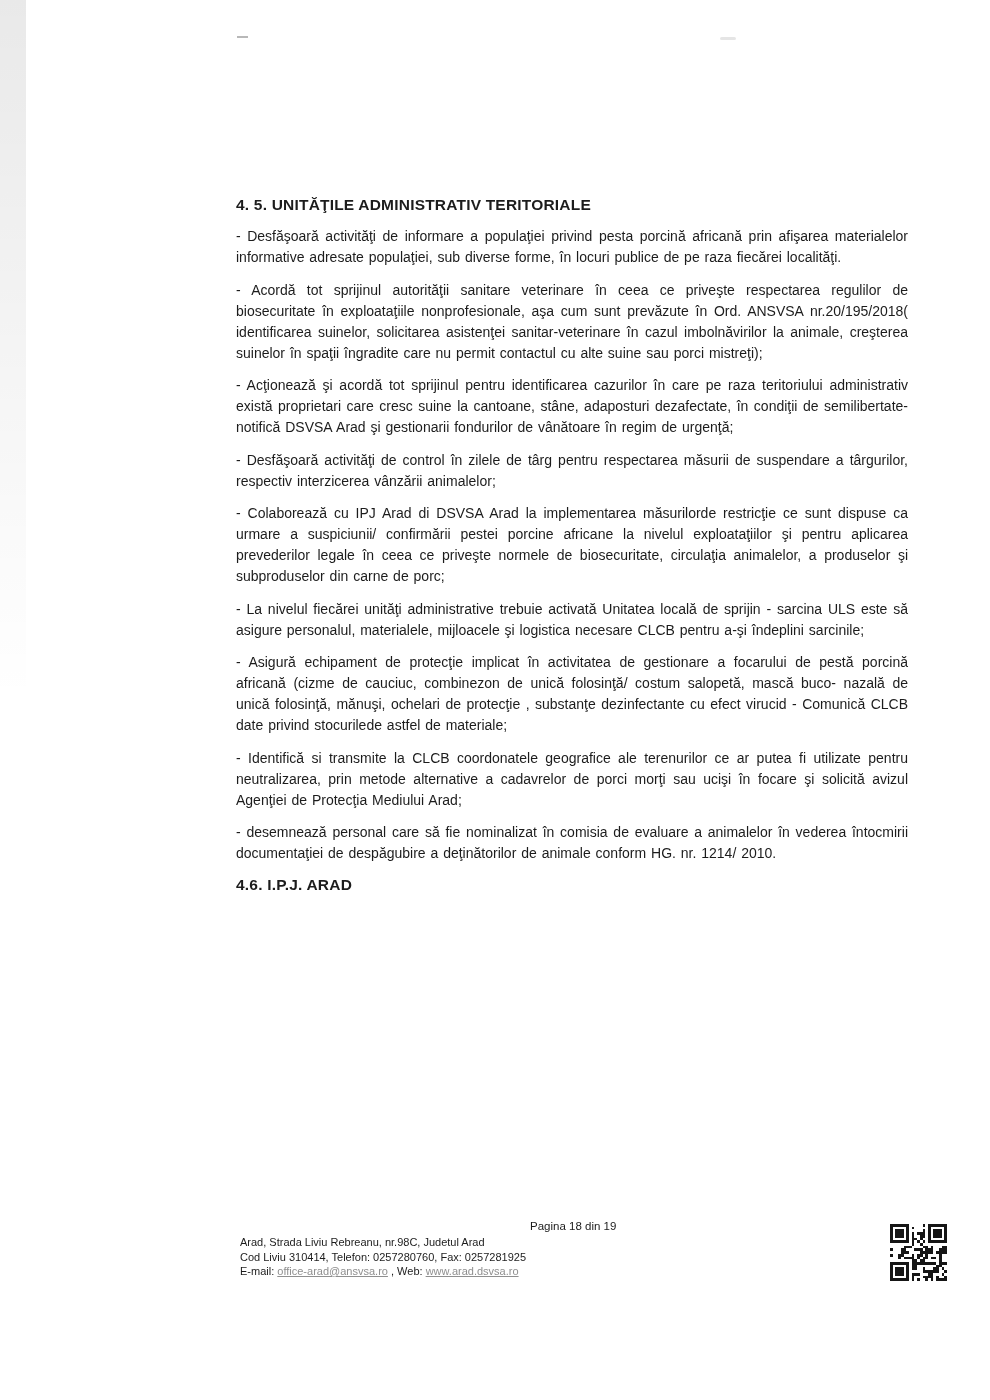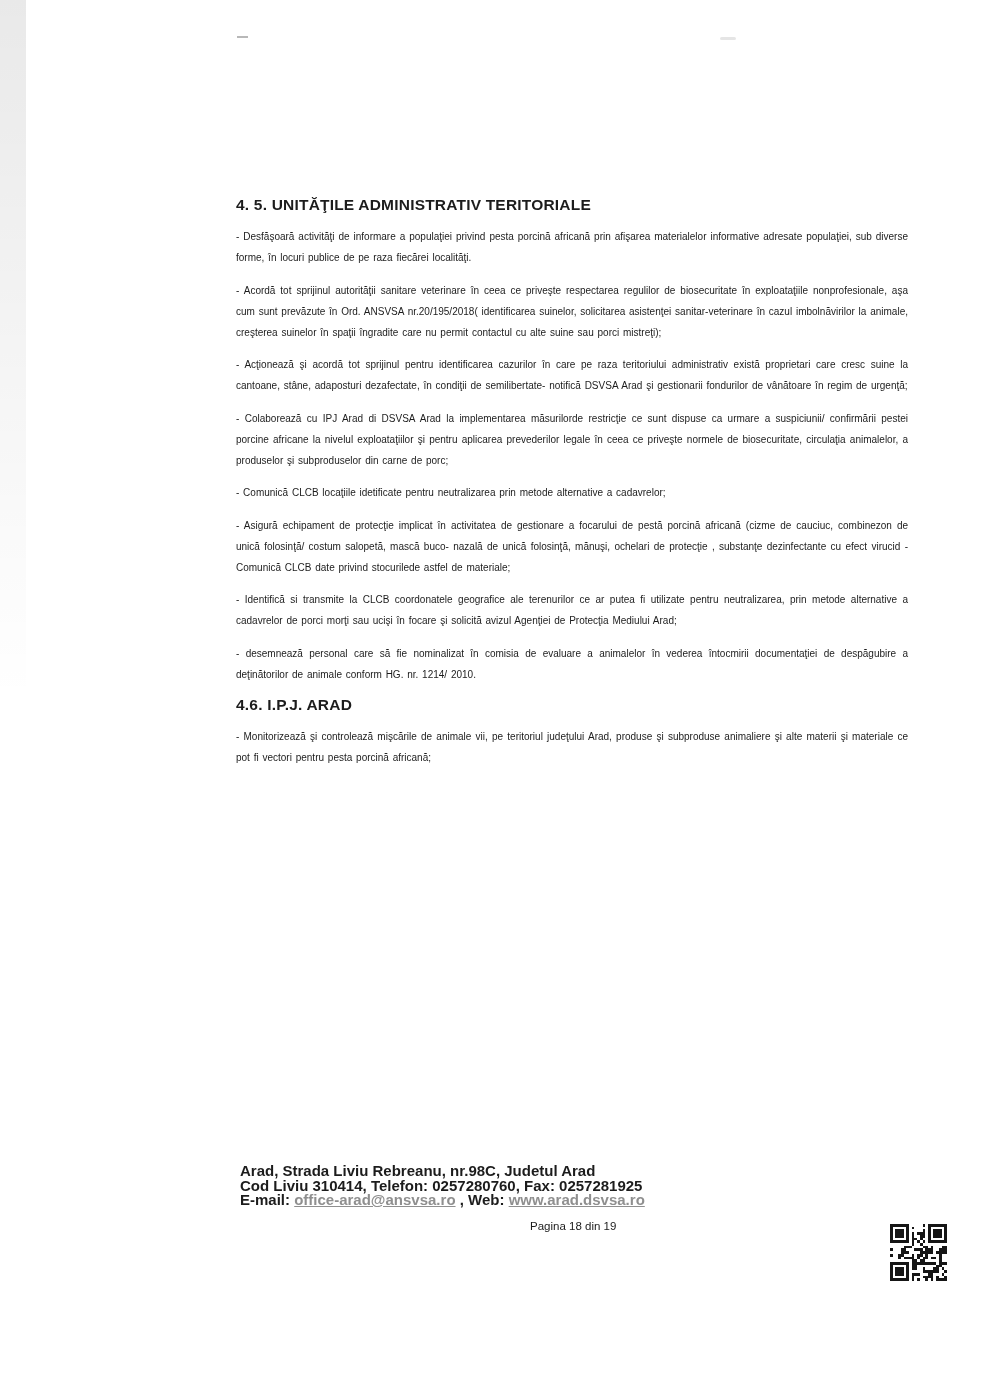--- a/index.html
+++ b/index.html
@@ -37,37 +37,37 @@
     width: 672px;
   }
   .heading {
     font-size: 15.5px;
     font-weight: 700;
     letter-spacing: 0.2px;
     margin: 0 0 12px 0;
   }
   .heading + .heading, .paragraph + .heading { margin-top: 6px; }
   .paragraph {
-    font-size: 10px;
+    font-size: 14px;
     line-height: 21px;
     margin: 0 0 11.5px 0;
     text-align: justify;
     word-spacing: 1px;
   }
   .page-indicator {
     position: absolute;
     left: 530px; top: 1220px;
     font-size: 11.5px;
     font-weight: 400;
   }
   .address-block {
     position: absolute;
-    left: 240px; top: 1164px;
-    font-size: 15px;
-    font-weight: 700;
+    left: 240px; top: 1235px;
+    font-size: 11px;
+    font-weight: 400;
     line-height: 14.5px;
     white-space: nowrap;
   }
   .footer-link {
     color: #8f8f8f;
     text-decoration: underline;
     cursor: pointer;
   }
   .qr {
     position: absolute;
@@ -84,27 +84,27 @@
   <div class="left-shade"></div>
   <div class="scan-mark-1"></div>
   <div class="scan-mark-2"></div>
 
   <div class="content">
 
   <h2 class="heading">4. 5. UNITĂŢILE ADMINISTRATIV TERITORIALE</h2>
       <p class="paragraph">- Desfăşoară activităţi de informare a populaţiei privind pesta porcină africană prin afişarea materialelor informative adresate populaţiei, sub diverse forme, în locuri publice de pe raza fiecărei localităţi.</p>
       <p class="paragraph">- Acordă tot sprijinul autorităţii sanitare veterinare în ceea ce priveşte respectarea regulilor de biosecuritate în exploataţiile nonprofesionale, aşa cum sunt prevăzute în Ord. ANSVSA nr.20/195/2018( identificarea suinelor, solicitarea asistenţei sanitar-veterinare în cazul imbolnăvirilor la animale, creşterea suinelor în spaţii îngradite care nu permit contactul cu alte suine sau porci mistreţi);</p>
       <p class="paragraph">- Acţionează şi acordă tot sprijinul pentru identificarea cazurilor în care pe raza teritoriului administrativ există proprietari care cresc suine la cantoane, stâne, adaposturi dezafectate, în condiţii de semilibertate- notifică DSVSA Arad şi gestionarii fondurilor de vânătoare în regim de urgenţă;</p>
+      <p class="paragraph">- Desfăşoară activităţi de control în zilele de târg pentru respectarea măsurii de suspendare a târgurilor, respectiv interzicerea vânzării animalelor;</p>
       <p class="paragraph">- Colaborează cu IPJ Arad di DSVSA Arad la implementarea măsurilorde restricţie ce sunt dispuse ca urmare a suspiciunii/ confirmării pestei porcine africane la nivelul exploataţiilor şi pentru aplicarea prevederilor legale în ceea ce priveşte normele de biosecuritate, circulaţia animalelor, a produselor şi subproduselor din carne de porc;</p>
-      <p class="paragraph">- Comunică CLCB locaţiile idetificate pentru neutralizarea prin metode alternative a cadavrelor;</p>
+      <p class="paragraph">- La nivelul fiecărei unităţi administrative trebuie activată Unitatea locală de sprijin - sarcina ULS este să asigure personalul, materialele, mijloacele şi logistica necesare CLCB pentru a-şi îndeplini sarcinile;</p>
       <p class="paragraph">- Asigură echipament de protecţie implicat în activitatea de gestionare a focarului de pestă porcină africană (cizme de cauciuc, combinezon de unică folosinţă/ costum salopetă, mască buco- nazală de unică folosinţă, mănuşi, ochelari de protecţie , substanţe dezinfectante cu efect virucid - Comunică CLCB date privind stocurilede astfel de materiale;</p>
       <p class="paragraph">- Identifică si transmite la CLCB coordonatele geografice ale terenurilor ce ar putea fi utilizate pentru neutralizarea, prin metode alternative a cadavrelor de porci morţi sau ucişi în focare şi solicită avizul Agenţiei de Protecţia Mediului Arad;</p>
       <p class="paragraph">- desemnează personal care să fie nominalizat în comisia de evaluare a animalelor în vederea întocmirii documentaţiei de despăgubire a deţinătorilor de animale conform HG. nr. 1214/ 2010.</p>
       <h2 class="heading">4.6. I.P.J. ARAD</h2>
-      <p class="paragraph">- Monitorizează şi controlează mişcările de animale vii, pe teritoriul judeţului Arad, produse şi subproduse animaliere şi alte materii şi materiale ce pot fi vectori pentru pesta porcină africană;</p>
     </div>
 
   <div class="page-indicator">Pagina 18 din 19</div>
 
   <div class="address-block">
     <div>Arad, Strada Liviu Rebreanu, nr.98C, Judetul Arad</div>
     <div>
       <span>Cod Liviu 310414, Telefon: 0257280760, </span><span>Fax:</span><span> 0257281925</span>
     </div>
     <div>

